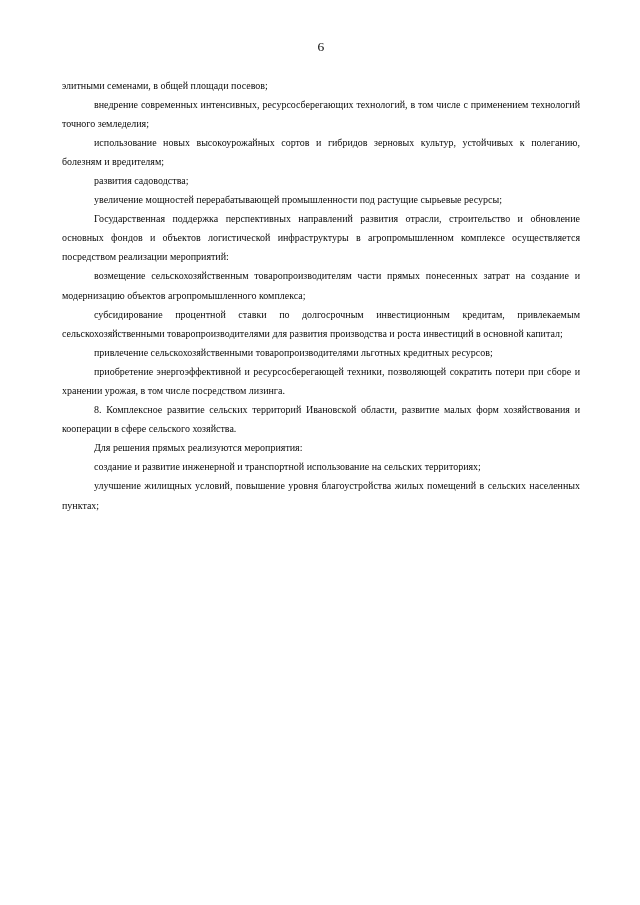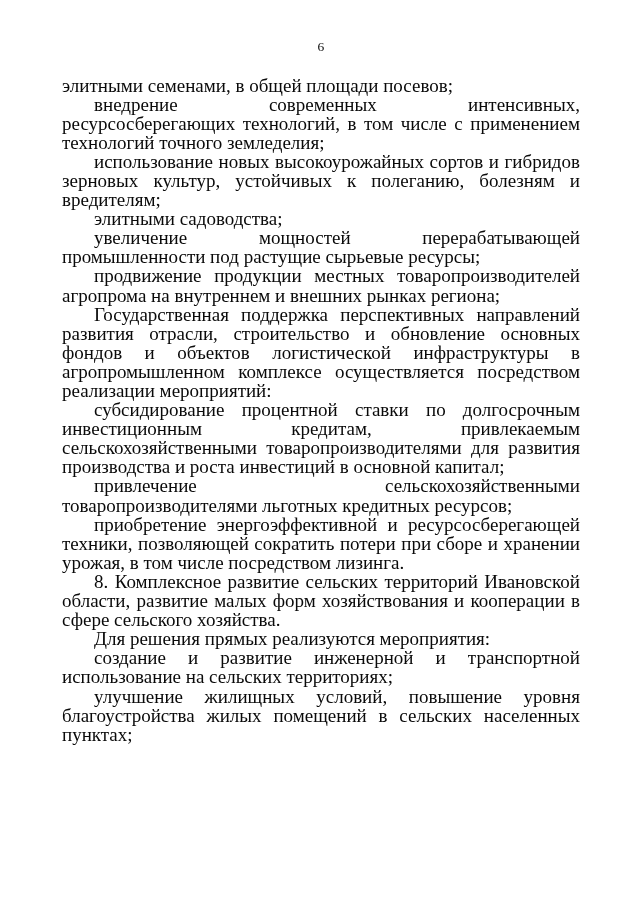--- a/index.html
+++ b/index.html
@@ -22,21 +22,21 @@
     padding: 40px 60px 0 62px;
   }
   .page-number {
     text-align: center;
     font-size: 13.5px;
     line-height: 1;
     margin: 0 0 22px 0;
     letter-spacing: 0.2px;
   }
   .body-text {
-    font-size: 19px;
+    font-size: 10px;
     line-height: 19.1px;
     text-align: justify;
     text-justify: inter-word;
     -webkit-hyphens: none;
     hyphens: none;
   }
   .body-text p {
     margin: 0;
     padding: 0;
     text-align: justify;
@@ -53,24 +53,24 @@
 </style>
 </head>
 <body>
 
 <div class="page">
   <div class="page-number">6</div>
   <div class="body-text">
     <p class="noindent last-line-left">элитными семенами, в общей площади посевов;</p>
     <p class="indent last-line-left">внедрение современных интенсивных, ресурсосберегающих технологий, в том числе с применением технологий точного земледелия;</p>
     <p class="indent last-line-left">использование новых высокоурожайных сортов и гибридов зерновых культур, устойчивых к полеганию, болезням и вредителям;</p>
-    <p class="indent last-line-left">элитными садоводства;</p>
+    <p class="indent last-line-left">развития садоводства;</p>
     <p class="indent last-line-left">увеличение мощностей перерабатывающей промышленности под растущие сырьевые ресурсы;</p>
-    <p class="indent last-line-left">продвижение продукции местных товаропроизводителей агропрома на внутреннем и внешних рынках региона;</p>
     <p class="indent last-line-left">Государственная поддержка перспективных направлений развития отрасли, строительство и обновление основных фондов и объектов логистической инфраструктуры в агропромышленном комплексе осуществляется посредством реализации мероприятий:</p>
+    <p class="indent last-line-left">возмещение сельскохозяйственным товаропроизводителям части прямых понесенных затрат на создание и модернизацию объектов агропромышленного комплекса;</p>
     <p class="indent last-line-left">субсидирование процентной ставки по долгосрочным инвестиционным кредитам, привлекаемым сельскохозяйственными товаропроизводителями для развития производства и роста инвестиций в основной капитал;</p>
     <p class="indent last-line-left">привлечение сельскохозяйственными товаропроизводителями льготных кредитных ресурсов;</p>
     <p class="indent last-line-left">приобретение энергоэффективной и ресурсосберегающей техники, позволяющей сократить потери при сборе и хранении урожая, в том числе посредством лизинга.</p>
     <p class="indent last-line-left">8. Комплексное развитие сельских территорий Ивановской области, развитие малых форм хозяйствования и кооперации в сфере сельского хозяйства.</p>
     <p class="indent last-line-left">Для решения прямых реализуются мероприятия:</p>
     <p class="indent last-line-left">создание и развитие инженерной и транспортной использование на сельских территориях;</p>
     <p class="indent last-line-left">улучшение жилищных условий, повышение уровня благоустройства жилых помещений в сельских населенных пунктах;</p>
   </div>
 </div>
 

